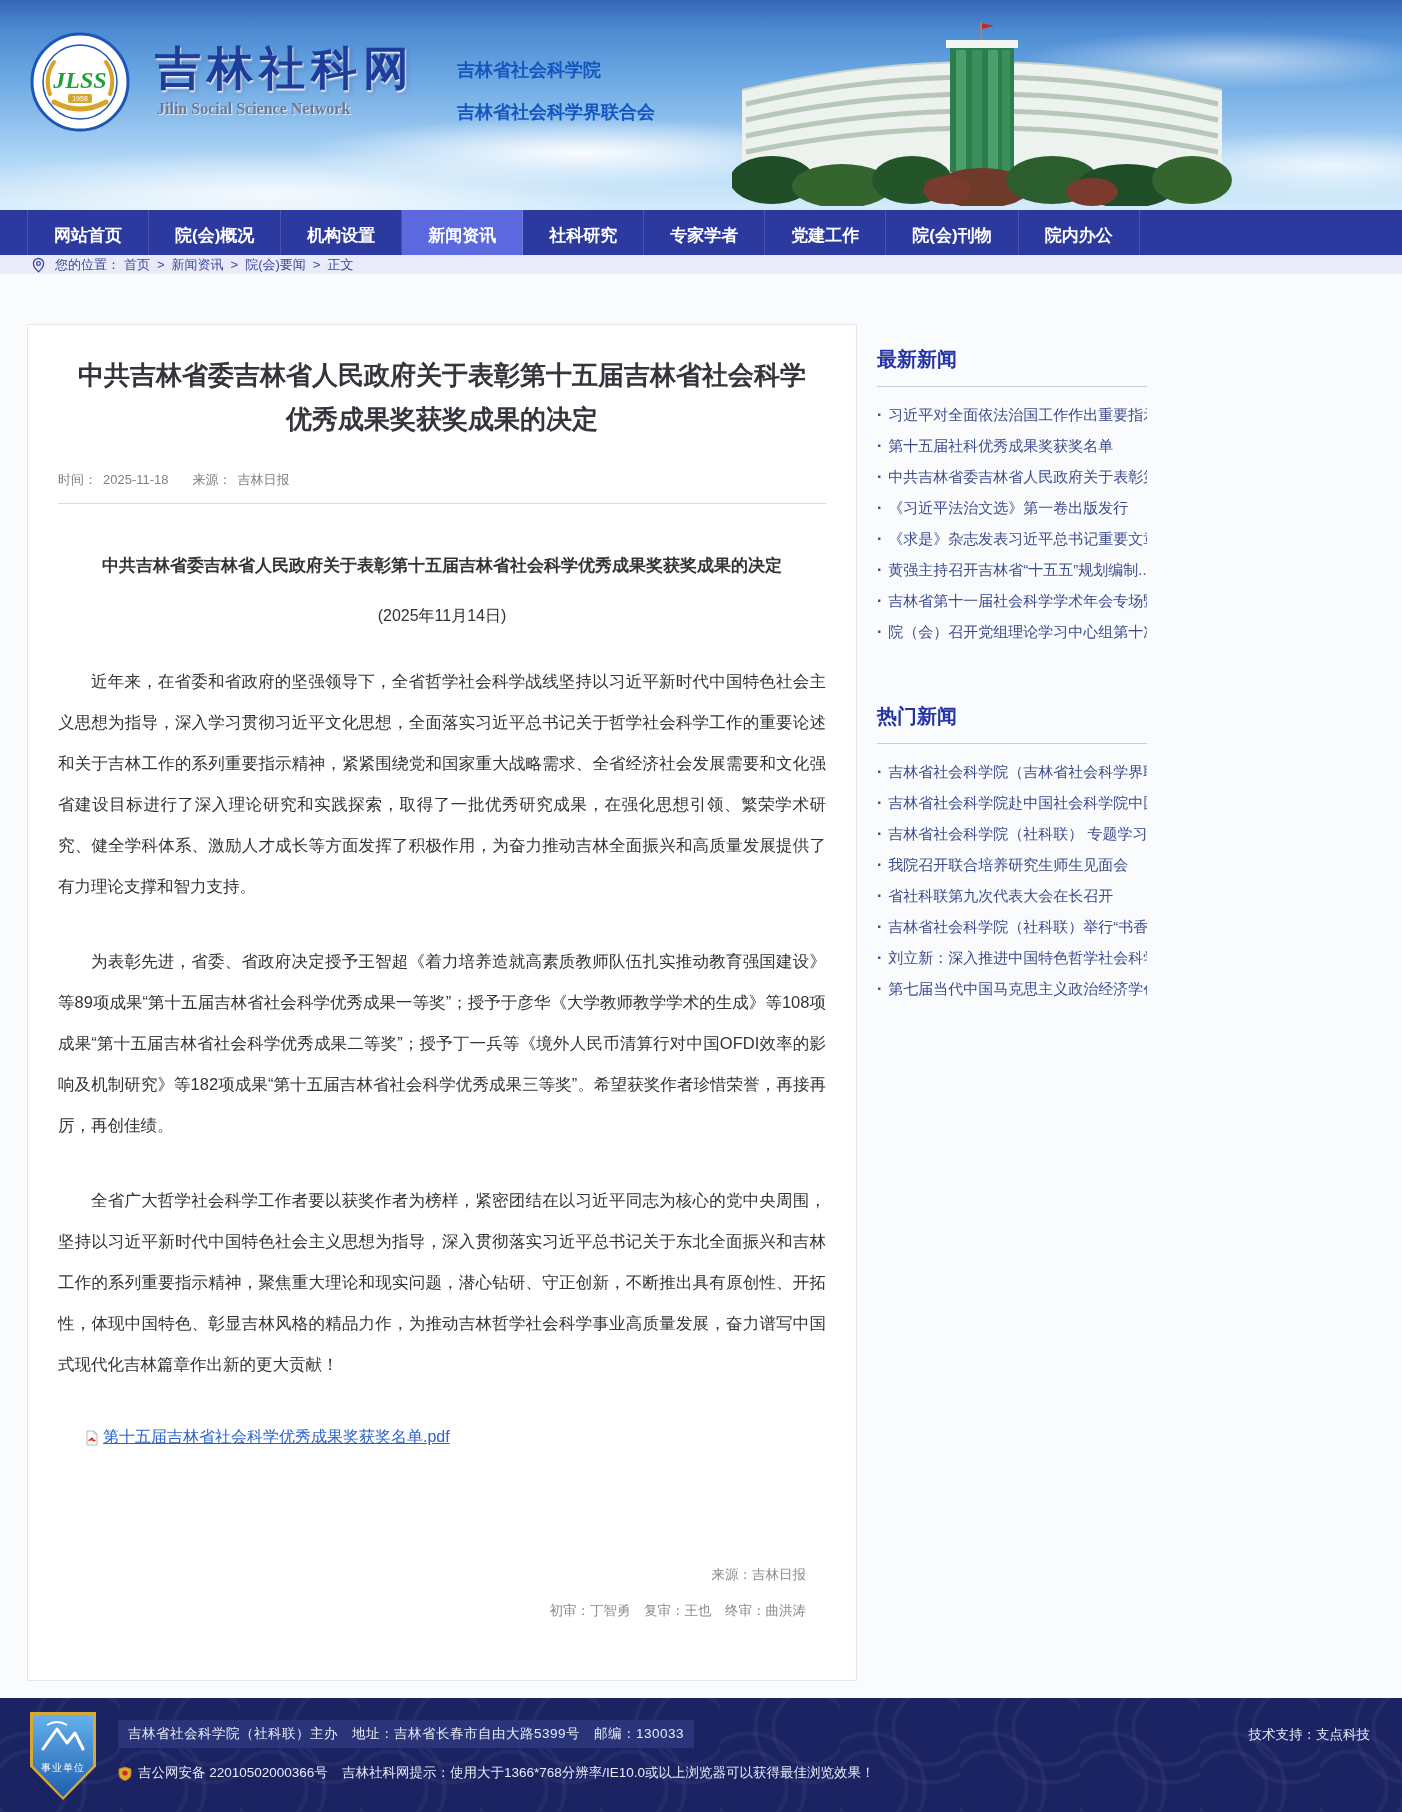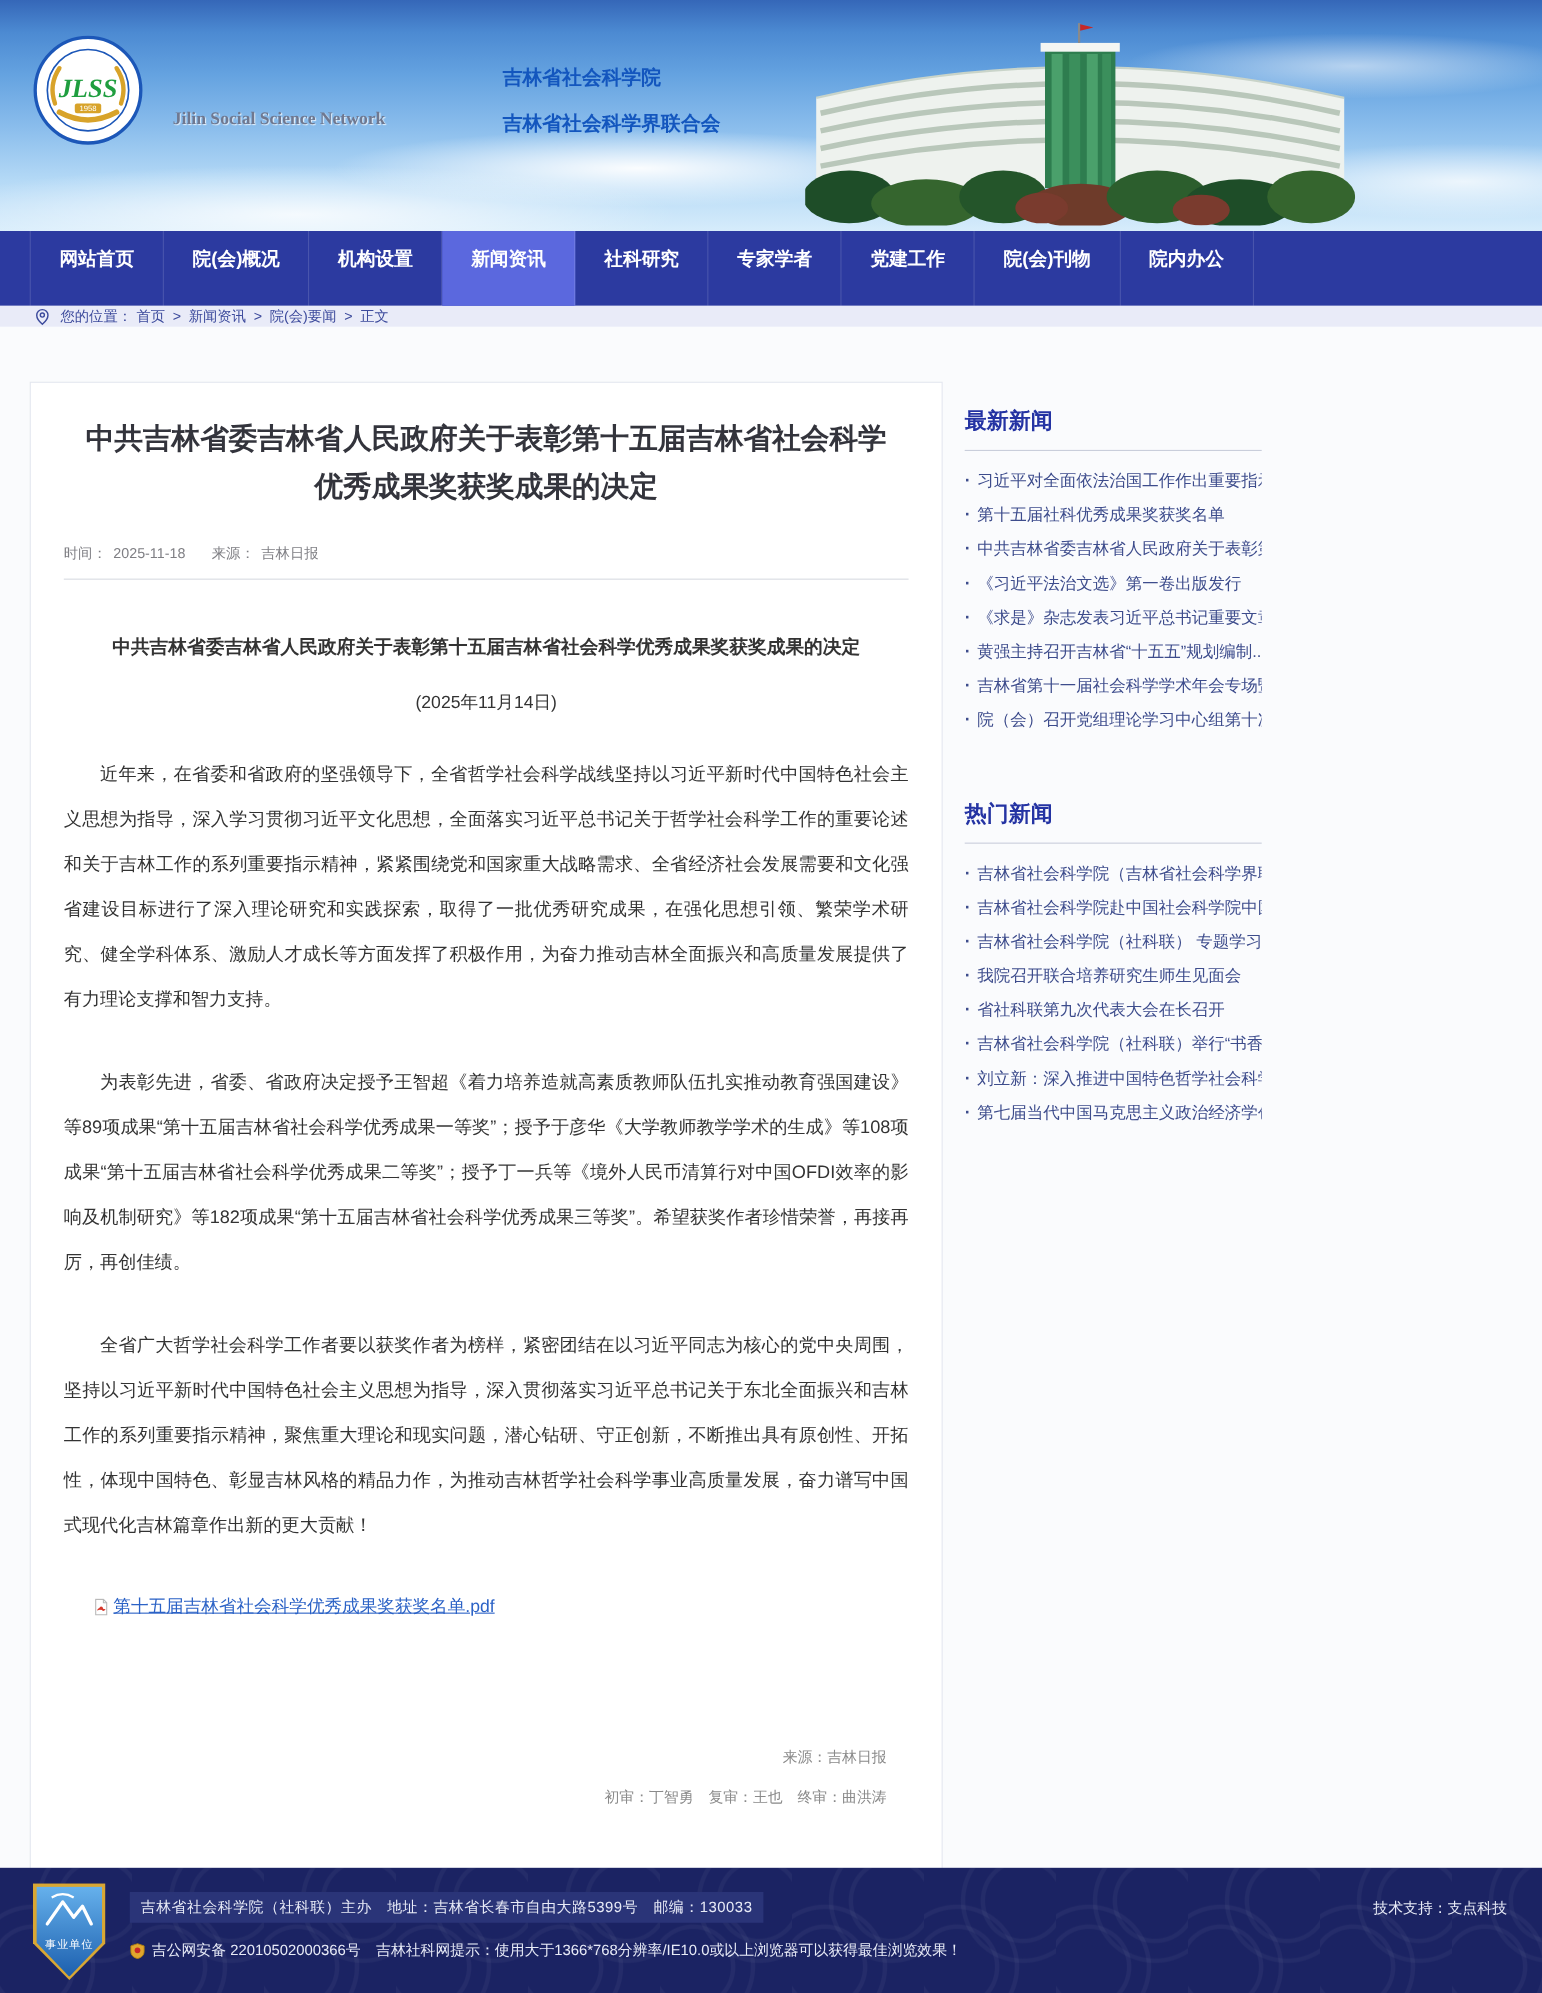--- a/index.html
+++ b/index.html
@@ -37,21 +37,21 @@
     font-size:16px; font-weight:bold; color:#6f7890;
     text-shadow:1px 1px 1px rgba(255,255,255,.8);
   }
   .header-links { position:absolute; left:430px; top:58px; }
   .header-link {
     display:block; font-size:18px; font-weight:bold; color:#1356be;
     text-decoration:none; margin-bottom:18px;
   }
   .building { position:absolute; right:170px; bottom:0; }
   
-  .nav { height:68px; background:#2c3aa0; }
+  .nav { height:45px; background:#2c3aa0; }
   .nav-inner { margin-left:27px; width:1120px; display:flex; height:100%; }
   .nav-item {
     display:block; padding:0 26px; line-height:52px; font-size:17px; font-weight:bold;
     color:#fff; text-decoration:none; border-right:1px solid rgba(255,255,255,.14);
     white-space:nowrap;
   }
   .nav-item:first-child { border-left:1px solid rgba(255,255,255,.14); }
   .nav-item.active { background:#5b68de; }
   
   .crumb-bar { height:19px; background:#e9ebf8; display:flex; align-items:center; }
@@ -163,20 +163,21 @@
         <circle cx="50" cy="50" r="48" fill="#ffffff" stroke="#1c57b8" stroke-width="3"></circle>
         <circle cx="50" cy="50" r="37" fill="#ffffff" stroke="#1c57b8" stroke-width="1.5"></circle>
         <path d="M20,62 Q14,45 24,30" fill="none" stroke="#d8a32a" stroke-width="4" stroke-linecap="round"></path>
         <path d="M80,62 Q86,45 76,30" fill="none" stroke="#d8a32a" stroke-width="4" stroke-linecap="round"></path>
         <path d="M24,70 Q50,84 76,70" fill="none" stroke="#d8a32a" stroke-width="5" stroke-linecap="round"></path>
         <text x="50" y="56" text-anchor="middle" font-size="24" font-style="italic" font-weight="bold" fill="#1f9e3f" font-family="Liberation Serif, serif">JLSS</text>
         <rect x="38" y="62" width="24" height="9" rx="2" fill="#d8a32a"></rect>
         <text x="50" y="69" text-anchor="middle" font-size="7" fill="#ffffff" font-family="Liberation Sans, sans-serif">1958</text>
       </svg>
     </div>
+    <div class="site-title">吉林社科网</div>
     <div class="site-sub">Jilin Social Science Network</div>
     <div class="header-links">
       <a href="#" class="header-link">吉林省社会科学院</a>
       <a href="#" class="header-link">吉林省社会科学界联合会</a>
     </div>
   </div>
 </div>
 
 <div class="nav">
   <div class="nav-inner">

